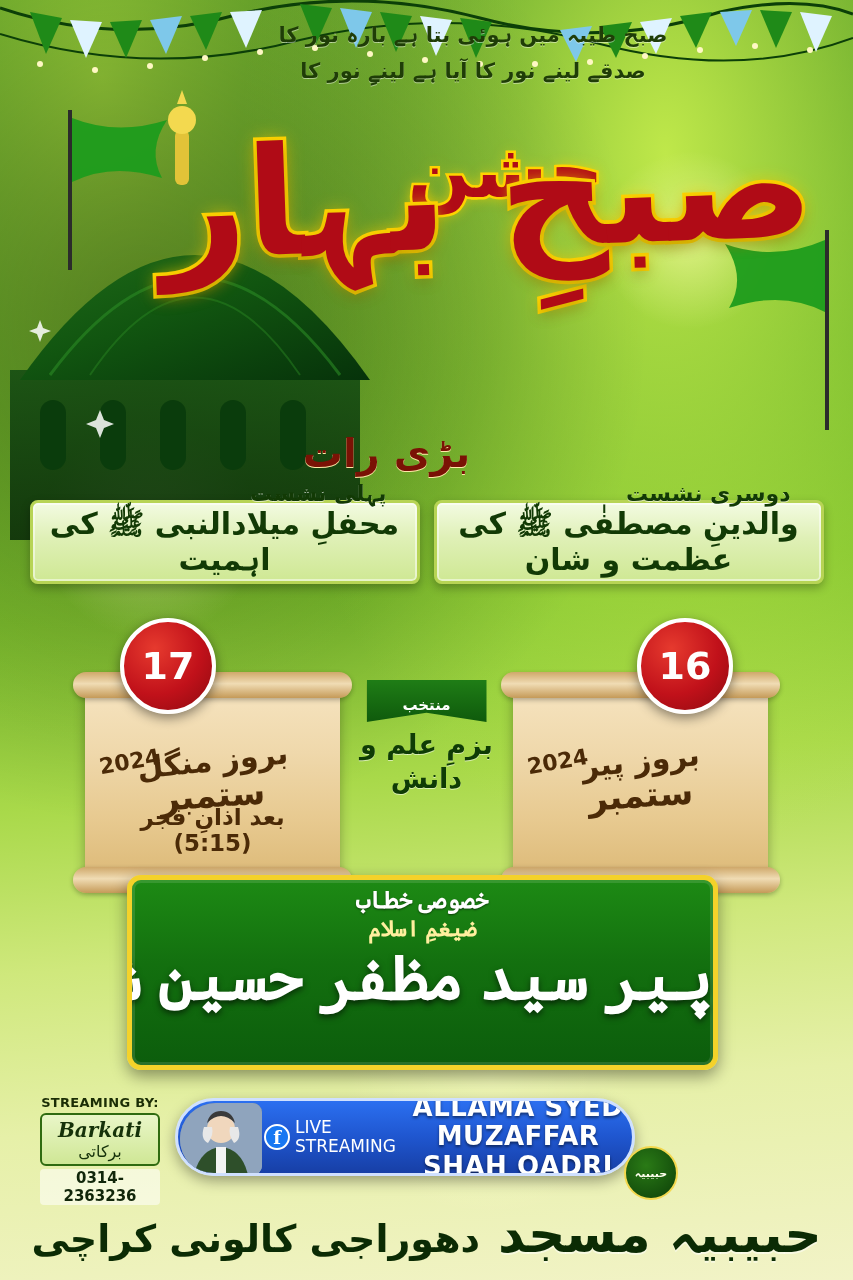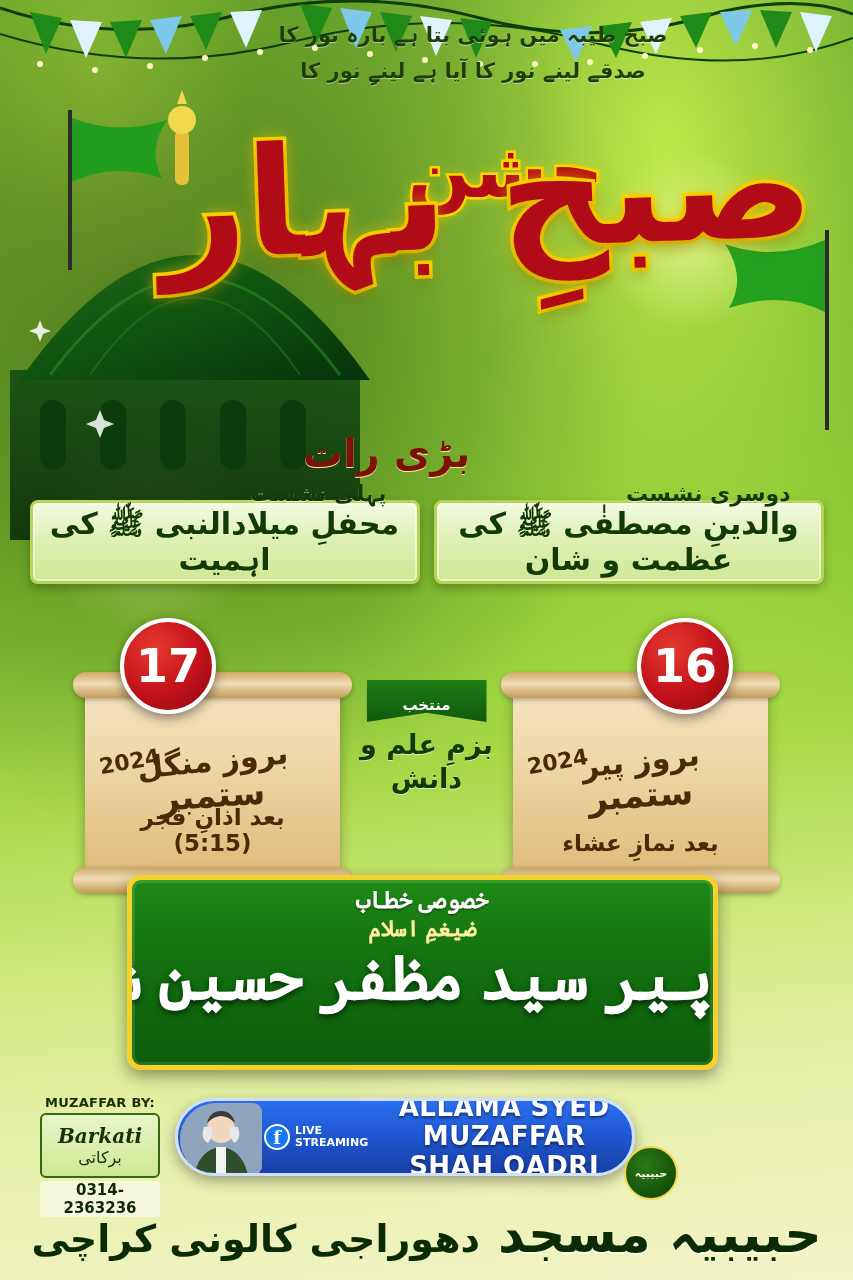--- a/index.html
+++ b/index.html
@@ -176,21 +176,21 @@
   .scroll:after  { bottom: -13px; }
 
   .date-badge {
     position: absolute;
     width: 96px; height: 96px;
     border-radius: 50%;
     background: radial-gradient(circle at 35% 30%, #e63a2e 0%, #c1111a 55%, #8c0a10 100%);
     border: 4px solid #fff;
     box-shadow: 0 4px 12px rgba(0,0,0,.45);
     color: #fff;
-    font-size: 46px;
+    font-size: 38px;
     font-weight: bold;
     display: flex; align-items: center; justify-content: center;
     top: -22px;
     z-index: 5;
   }
   .date-badge.right { right: 120px; }
   .date-badge.left  { left: 120px; }
 
   .scroll-inner {
     position: absolute; inset: 12px;
@@ -293,21 +293,21 @@
     direction: ltr;
   }
   .designer .dtitle {
     font-size: 13px; font-weight: bold; color: #1b2d05; letter-spacing: .3px;
   }
   .designer .dcard {
     margin-top: 3px;
     background: linear-gradient(180deg,#e9f6c8,#cfe795);
     border: 2px solid #2f6b10;
     border-radius: 6px;
-    padding: 9px 4px;
+    padding: 3px 4px;
   }
   .designer .dname { font-family: "DejaVu Serif", serif; font-style: italic; font-size: 20px; font-weight: bold; color:#16320a; }
   .designer .durdu { font-size: 16px; color:#16320a; direction: rtl; }
   .designer .dphone {
     margin-top: 3px; font-size: 15px; font-weight: bold; color:#11260a;
     background: rgba(255,255,255,.55); border-radius: 4px;
   }
 
   
   .live-strip {
@@ -335,21 +335,21 @@
     display: flex; align-items: center; gap: 5px;
     margin-right: 8px;
   }
   .fb-circle {
     width: 26px; height: 26px; border-radius: 50%;
     background: #1877f2; border: 2px solid #fff;
     color: #fff; font-weight: bold; font-size: 18px;
     display: flex; align-items: center; justify-content: center;
     font-family: "DejaVu Serif", serif;
   }
-  .fb-text { font-size: 11px; font-weight: bold; color: #fff; line-height: 1.1; }
+  .fb-text { font-size: 17px; font-weight: normal; color: #fff; line-height: 1.1; }
   .live-name {
     flex: 1;
     color: #fff;
     font-size: 26px;
     font-weight: bold;
     line-height: 1.12;
     text-align: center;
     text-shadow: 0 2px 3px rgba(0,0,0,.5);
     letter-spacing: .5px;
   }
@@ -503,21 +503,20 @@
     </div>
   </div>
 
   <div class="scrolls">
 
     <div class="scroll right">
       <div class="scroll-inner">
         <div class="s-year">2024</div>
         <div class="s-day">بروز پیر</div>
         <div class="s-month">ستمبر</div>
-        <div class="s-time">بعد نمازِ عشاء</div>
       </div>
     </div>
     <div class="date-badge right">16</div>
 
     <div class="scroll left">
       <div class="scroll-inner">
         <div class="s-year">2024</div>
         <div class="s-day">بروز منگل</div>
         <div class="s-month">ستمبر</div>
         <div class="s-time">بعد اذانِ فجر (5:15)</div>
@@ -529,21 +528,21 @@
     <div class="bazm-text">بزمِ علم و دانش</div>
   </div>
 
   <div class="speaker-panel">
     <div class="speaker-top">خصوصی خطاب</div>
     <div class="speaker-pre">ضیغمِ اسلام</div>
     <div class="speaker-name">پیر سید مظفر حسین شاہ قادری</div>
   </div>
 
   <div class="designer">
-    <div class="dtitle">MUZAFFAR BY:</div>
+    <div class="dtitle">STREAMING BY:</div>
     <div class="dcard">
       <div class="dname">Barkati</div>
       <div class="durdu">برکاتی</div>
     </div>
     <div class="dphone">0314-2363236</div>
   </div>
 
   <div class="live-strip">
     <div class="live-photo">
       <svg viewBox="0 0 82 72" width="82" height="72">

